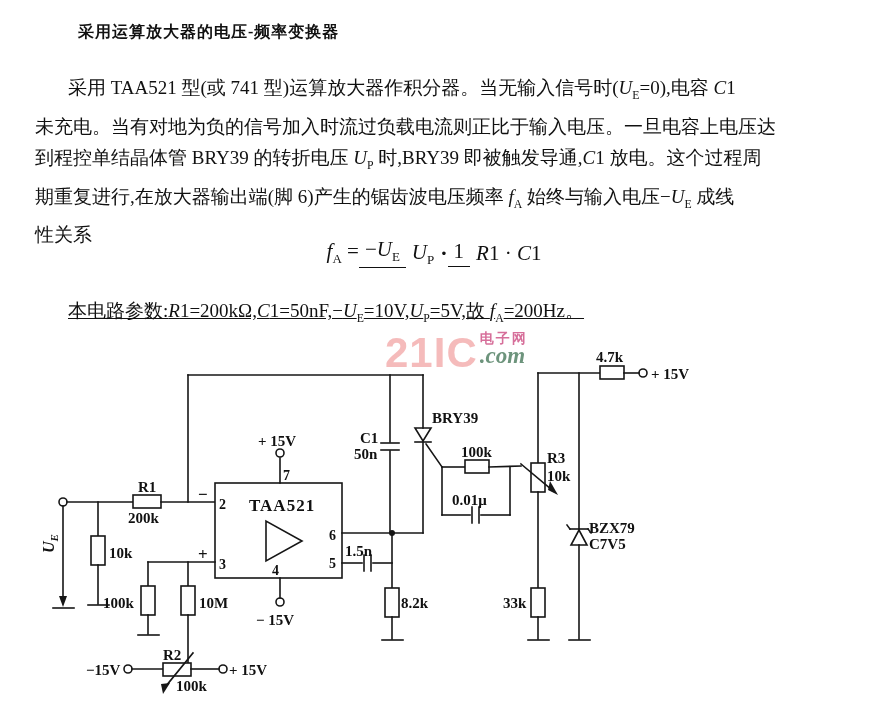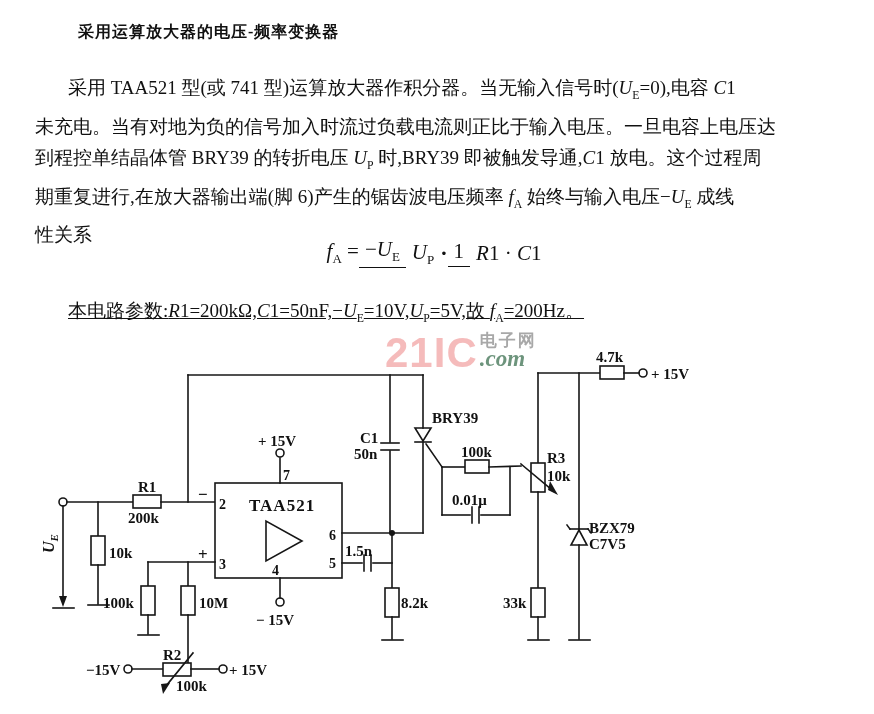--- a/index.html
+++ b/index.html
@@ -33,21 +33,21 @@
     position:absolute;left:35px;top:296px;width:830px;
     font-size:19px;line-height:30px;
   }
   .params .line.indent{padding-left:33px;white-space:nowrap;text-decoration:underline;}
   .watermark{
     position:absolute;left:364px;top:332px;z-index:1;opacity:.62;
     display:flex;align-items:flex-start;line-height:1;user-select:none;margin-left:21px;
   }
   .wm-big{font-family:"Liberation Sans","DejaVu Sans",sans-serif;font-size:42px;font-weight:bold;color:#ef9393;letter-spacing:1px;}
   .wm-right{display:flex;flex-direction:column;margin-left:2px;}
-  .wm-cn{font-size:17px;font-weight:bold;color:#737373;letter-spacing:2px;}
+  .wm-cn{font-size:14px;font-weight:bold;color:#be185d;letter-spacing:2px;}
   .wm-com{font-family:"Liberation Serif",serif;font-style:italic;font-size:23px;font-weight:bold;color:#14532d;margin-top:-2px;}
   svg.circuit{position:absolute;left:0;top:330px;z-index:2;}
   svg.circuit .w{stroke:#161616;stroke-width:1.6;fill:none;stroke-linecap:square;}
   svg.circuit .body{stroke:#161616;stroke-width:1.6;fill:#ffffff;}
   svg.circuit .fillb{fill:#161616;stroke:none;}
   svg.circuit text{
     font-family:"Liberation Serif","DejaVu Serif",serif;font-weight:bold;
     font-size:15px;fill:#111;
   }
   svg.circuit text.pin{font-size:14px;}

